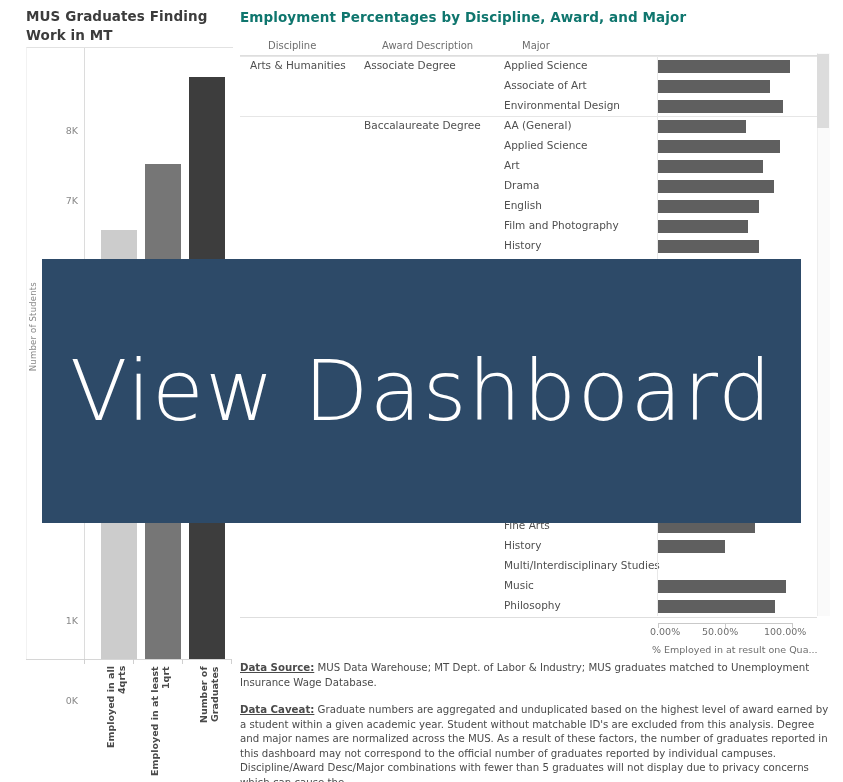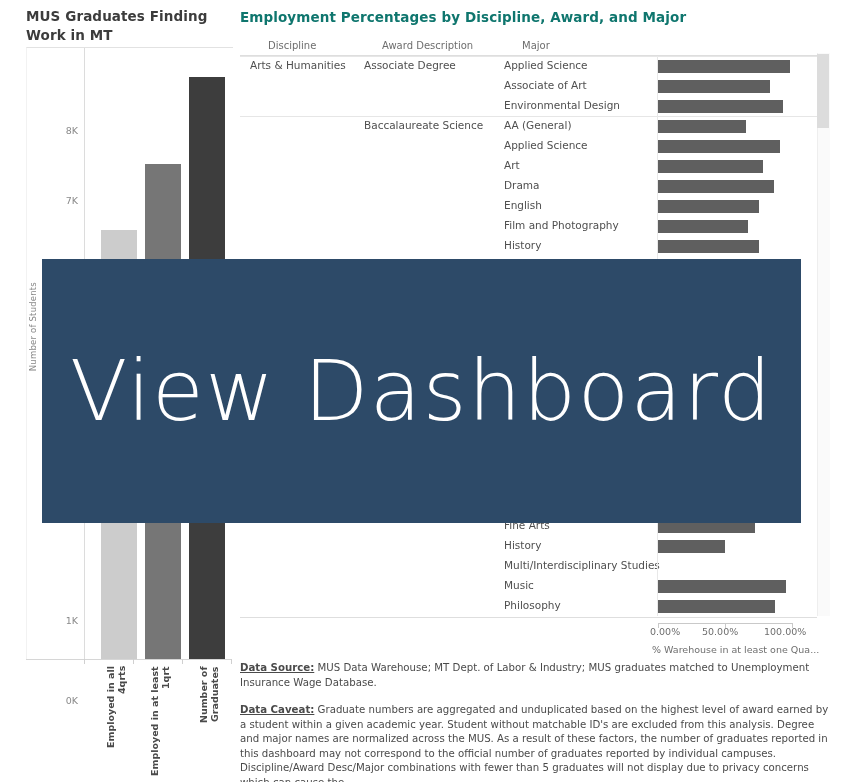--- a/index.html
+++ b/index.html
@@ -338,21 +338,21 @@
       <div class="cell-discipline"></div>
       <div class="cell-award"></div>
       <div class="cell-major">Environmental Design</div>
       <div class="bar-cell">
         <div class="hbar" style="width: 125.068px; background: rgb(95, 95, 95);"></div>
       </div>
     </div>
     <div class="trow">
       <div class="tsep"></div>
       <div class="cell-discipline"></div>
-      <div class="cell-award">Baccalaureate Science</div>
+      <div class="cell-award">Baccalaureate Degree</div>
       <div class="cell-major">AA (General)</div>
       <div class="bar-cell">
         <div class="hbar" style="width: 87.8136px; background: rgb(95, 95, 95);"></div>
       </div>
     </div>
     <div class="trow">
       <div class="cell-discipline"></div>
       <div class="cell-award"></div>
       <div class="cell-major">Applied Science</div>
       <div class="bar-cell">
@@ -545,21 +545,21 @@
 <div id="bar-col-divider"></div>
 
 <div id="table-bottom-rule"></div>
 <div id="xaxis-line"></div>
 <div class="xtick" style="left:658px"></div>
 <div class="xtick" style="left:725px"></div>
 <div class="xtick" style="left:792px"></div>
 <div class="xlab" style="left:650px">0.00%</div>
 <div class="xlab" style="left:702px">50.00%</div>
 <div class="xlab" style="left:764px">100.00%</div>
-<div id="xaxis-title">% Warehouse in at least one Qua...</div>
+<div id="xaxis-title">% Employed in at result one Qua...</div>
 
 <div id="vscroll-track"></div>
 <div id="vscroll-thumb"></div>
 
 <div id="footer">
   <p class="foot-p"><b>Data Source:</b><span> MUS Data Warehouse; MT Dept. of Labor &amp; Industry; MUS graduates matched to Unemployment Insurance Wage Database.</span></p>
   <p class="foot-p"><b>Data Caveat:</b><span> Graduate numbers are aggregated and unduplicated based on the highest level of award earned by a student within a given academic year. Student without matchable ID's are excluded from this analysis. Degree and major names are normalized across the MUS. As a result of these factors, the number of graduates reported in this dashboard may not correspond to the official number of graduates reported by individual campuses.   Discipline/Award Desc/Major combinations with fewer than 5 graduates will not display due to privacy concerns which can cause the</span></p>
 </div>
 
 <div id="overlay">

